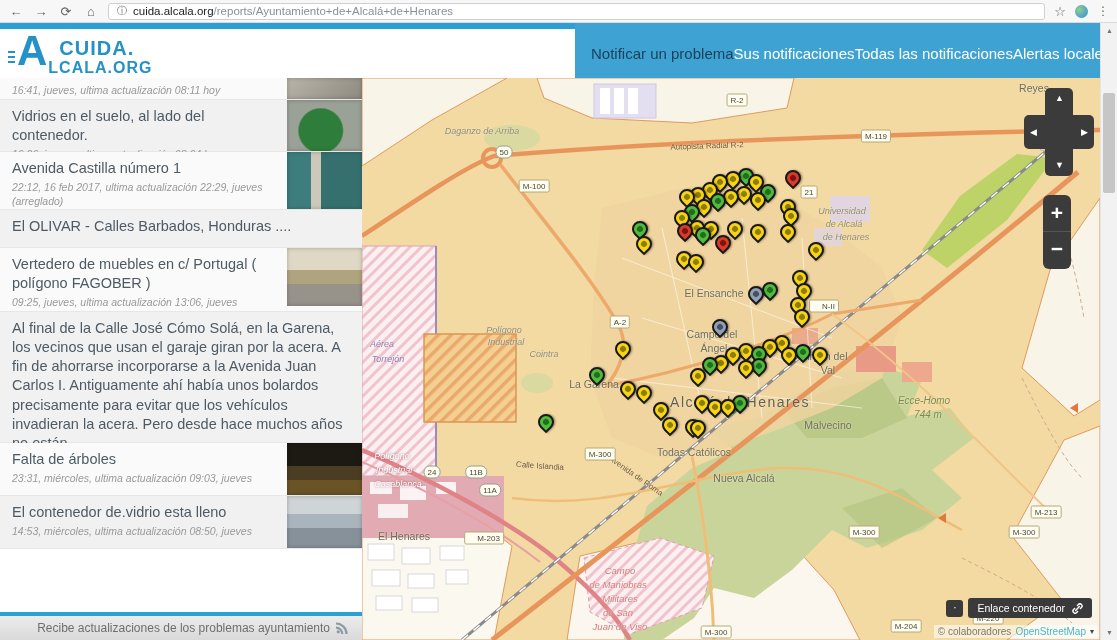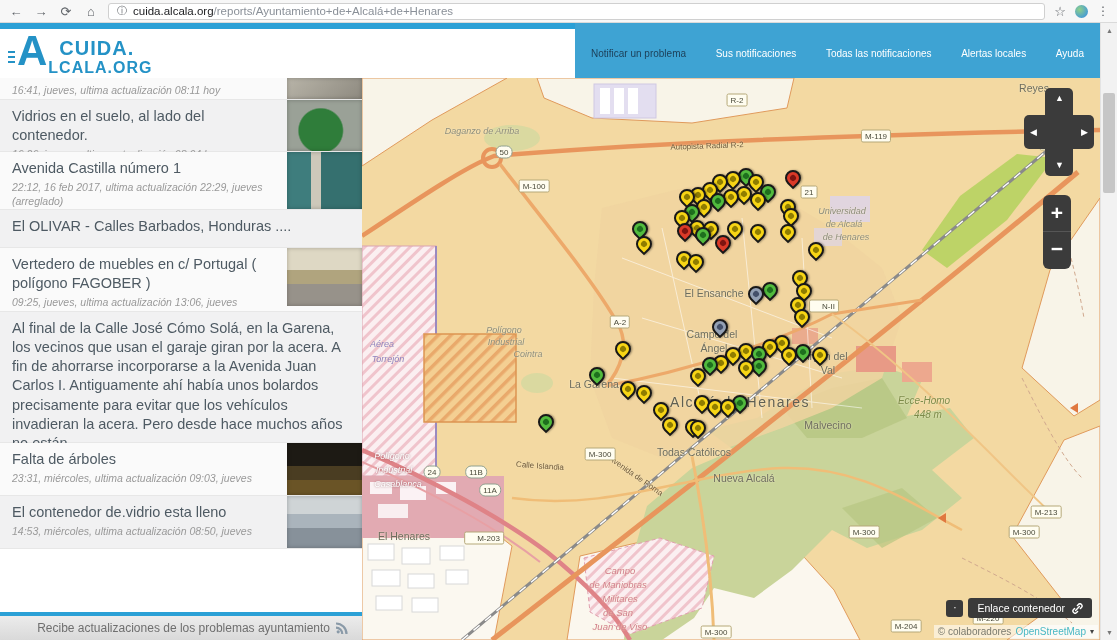--- a/index.html
+++ b/index.html
@@ -27,21 +27,21 @@
   .header { position:absolute; left:0; top:0; width:1100px; height:55px; background:#fff; }
   .logo { position:absolute; left:8px; top:9px; display:flex; color:#2492c6; align-items:flex-start; }
   .logo-lines { margin-top:18px; margin-right:1px; }
   .logo-a { font-size:42px; font-weight:bold; line-height:38px; }
   .logo-col { display:flex; flex-direction:column; margin-left:1px; margin-top:5px; }
   .logo-l1 { font-size:20px; font-weight:bold; letter-spacing:1px; padding-left:11px; }
   .logo-l2 { font-size:16px; font-weight:bold; letter-spacing:1px; margin-top:-1px; }
 
   .nav { position:absolute; left:575px; top:0; width:525px; height:55px; background:#3ea3d3;
     display:flex; align-items:center; justify-content:space-between; padding:6px 16px 0 16px; }
-  .nav-item { font-size:10px; color:#fff; white-space:nowrap; cursor:pointer; }
+  .nav-item { font-size:15px; color:#fff; white-space:nowrap; cursor:pointer; }
   .nav-item.active { color:#1c3f58; }
 
   
   .sidebar { position:absolute; left:0; top:55px; width:362px; height:534px; background:#fff; overflow:hidden; }
   .report-list { list-style:none; }
   .report-item { position:relative; border-bottom:1px solid #e7e7e7; padding:7px 10px 6px 12px; cursor:pointer; }
   .report-item:nth-child(odd)  { background:#fafafa; }
   .report-item:nth-child(even) { background:#f1f1f2; }
   .report-item h4 { font-size:14.5px; font-weight:normal; color:#4e5a63; line-height:1.32; }
   .report-item .meta { font-size:10.5px; font-style:italic; color:#999; margin-top:3px; line-height:1.3; }
@@ -314,25 +314,25 @@
         <span class="maplabel lbl-ind" style="left: 482px; top: 146px;">de Alcalá</span>
         <span class="maplabel lbl-ind" style="left: 484px; top: 159px;">de Henares</span>
         <span class="maplabel lbl-place" style="left: 352px; top: 215px;">El Ensanche</span>
         <span class="maplabel lbl-place" style="left: 350px; top: 256px;">Campo del</span>
         <span class="maplabel lbl-place" style="left: 352px; top: 270px;">Ángel</span>
         <span class="maplabel lbl-city" style="left: 378px; top: 324px;">Alcalá de Henares</span>
         <span class="maplabel lbl-place" style="left: 462px; top: 278px;">Virgen del</span>
         <span class="maplabel lbl-place" style="left: 466px; top: 292px;">Val</span>
         <span class="maplabel lbl-place" style="left: 466px; top: 347px;">Malvecino</span>
         <span class="maplabel lbl-peak" style="left: 562px; top: 322px;">Ecce-Homo</span>
-        <span class="maplabel lbl-peak" style="left: 566px; top: 336px;">448 m</span>
+        <span class="maplabel lbl-peak" style="left: 566px; top: 336px;">744 m</span>
         <span class="maplabel lbl-place" style="left: 232px; top: 306px;">La Garena</span>
         <span class="maplabel lbl-ind" style="left: 142px; top: 252px;">Polígono</span>
         <span class="maplabel lbl-ind" style="left: 144px; top: 264px;">Industrial</span>
-        <span class="maplabel lbl-ind" style="left: 144px; top: 276px; padding-left: 44px;">Cointra</span>
+        <span class="maplabel lbl-ind" style="left: 160px; top: 276px; padding-left: 44px;">Cointra</span>
         <span class="maplabel lbl-mil2" style="left: 20px; top: 266px;">Aérea</span>
         <span class="maplabel lbl-mil2" style="left: 26px; top: 281px;">Torrejón</span>
         <span class="maplabel lbl-wit" style="left: 30px; top: 378px;">Polígono</span>
         <span class="maplabel lbl-wit" style="left: 32px; top: 392px;">Industrial</span>
         <span class="maplabel lbl-wit" style="left: 36px; top: 406px;">Casablanca</span>
         <span class="maplabel lbl-place" style="left: 42px; top: 458px;">El Henares</span>
         <span class="maplabel lbl-place" style="left: 332px; top: 374px;">Todas Católicos</span>
         <span class="maplabel lbl-place" style="left: 382px; top: 400px;">Nueva Alcalá</span>
         <span class="maplabel lbl-mil" style="left: 258px; top: 492px;">Campo</span>
         <span class="maplabel lbl-mil" style="left: 256px; top: 506px;">de Maniobras</span>

